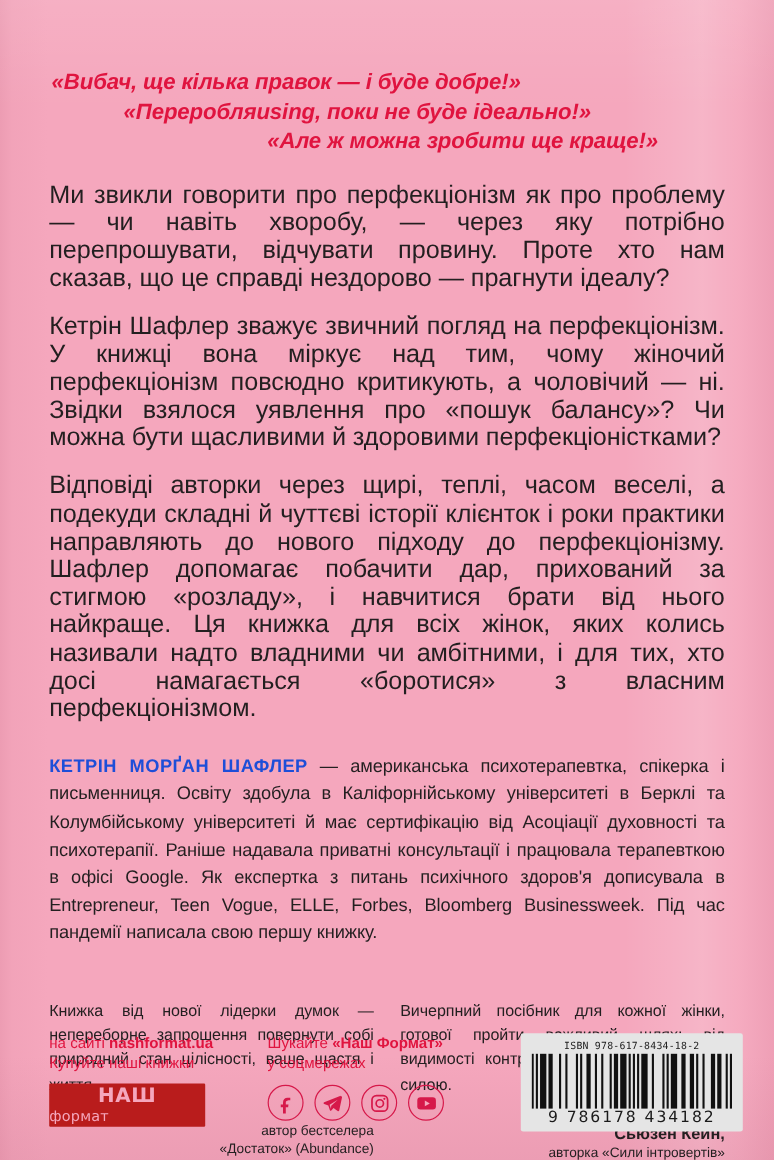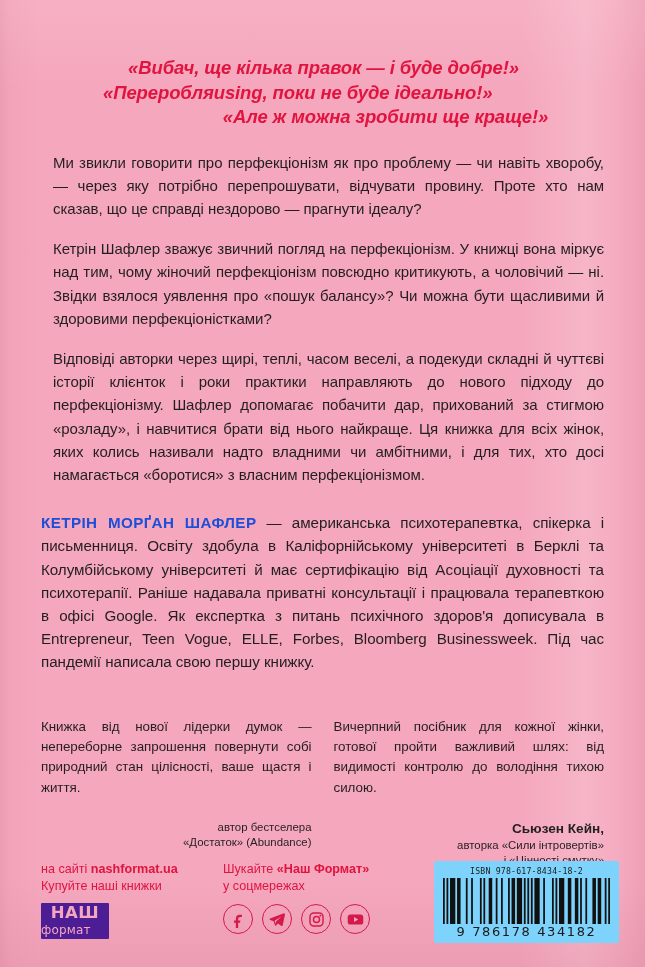--- a/index.html
+++ b/index.html
@@ -62,32 +62,32 @@
   }
   .hook {
     color: #e0143f;
     font-style: italic;
     font-weight: bold;
     font-size: 18.5px;
     line-height: 24.5px;
     white-space: nowrap;
     letter-spacing: -0.1px;
   }
-  .hook-1 { text-align: center; padding-left: 2px; }
+  .hook-1 { text-align: left; padding-left: 2px; }
   .hook-2 { text-align: left; padding-left: 62px; }
   .hook-3 { text-align: center; padding-left: 126px; }
 
   
   .blurb {
     margin-top: 21px;
   }
   .blurb p {
-    margin: 0 0 17px 12px;
-    color: #231f20;
-    font-size: 15px;
+    margin: 0 0 17px 0;
+    color: #231f20;
+    font-size: 21px;
     line-height: 23.2px;
     text-align: justify;
     letter-spacing: -0.05px;
   }
   .blurb p:last-child { margin-bottom: 0; }
 
   
   .bio {
     margin-top: 25px;
   }
@@ -158,27 +158,28 @@
   .footer-text {
     color: #e0143f;
     font-size: 12.6px;
     line-height: 16.6px;
   }
   .footer-text .strong { font-weight: bold; }
 
   
   .nf-logo {
     margin-top: 9px;
-    width: 68px;
+    width: 96px;
     height: 36px;
-    background: #4c1d95;
+    background: #b91c1c;
     border-radius: 1px;
     position: relative;
     overflow: hidden;
     display: block;
+    padding-left: 34px;
   }
   .nf-logo .nf-top {
     position: absolute;
     top: 2px;
     left: 0;
     right: 0;
     text-align: center;
     color: #f5a7bd;
     font-size: 16.5px;
     font-weight: bold;
@@ -213,21 +214,21 @@
     border-radius: 50%;
     display: flex;
     align-items: center;
     justify-content: center;
     box-sizing: border-box;
   }
   .social-icon svg { display: block; }
 
   
   .barcode-box {
-    background: #7dd3fc;
+    background: #e5e5e5;
     padding: 5px 9px 4px 9px;
     border-radius: 2px;
     width: 185px;
     box-sizing: border-box;
   }
   .barcode-isbn {
     font-family: "DejaVu Sans Mono", monospace;
     font-size: 8.2px;
     color: #1a1a1a;
     text-align: center;

